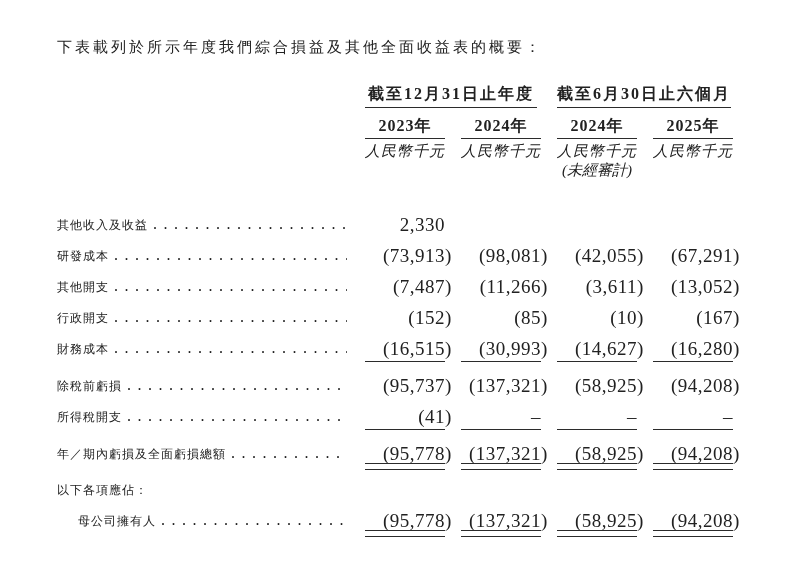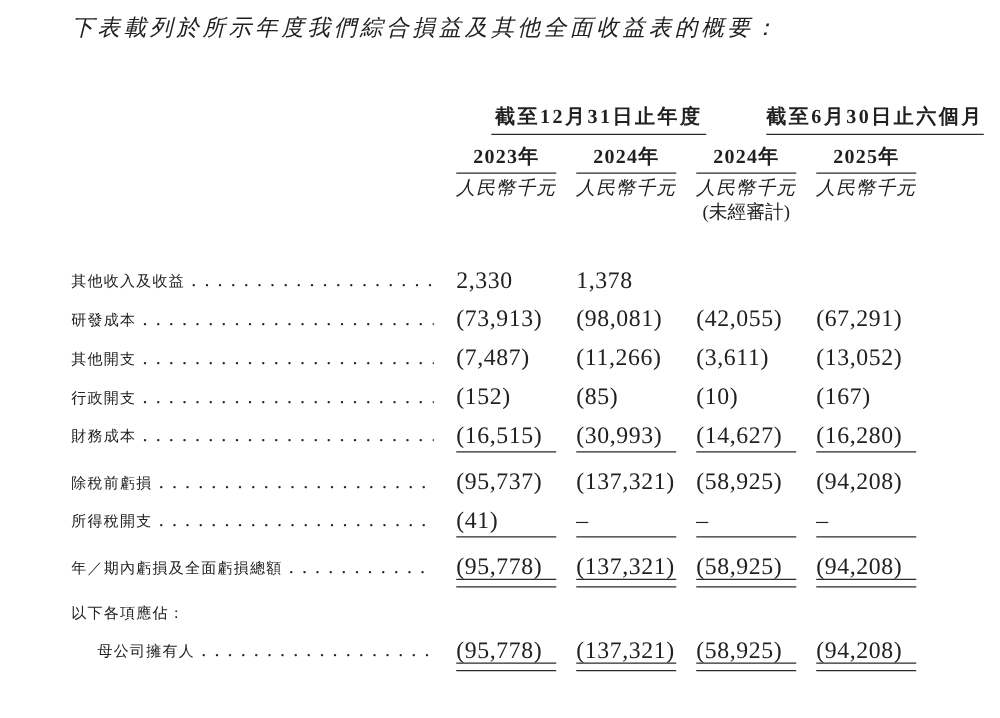--- a/index.html
+++ b/index.html
@@ -4,32 +4,32 @@
 <style>
   html,body { margin:0; padding:0; }
   body {
     width:800px; height:574px; background:#ffffff; overflow:hidden;
     font-family:"Liberation Serif","DejaVu Serif",serif;
     color:#212121;
   }
   .page { position:relative; width:800px; height:574px; background:#ffffff; }
 
   .title {
-    position:absolute; left:57px; top:10px;
-    font-size:18px; letter-spacing:3px; white-space:nowrap;font-style:italic;
+    position:absolute; left:57px; top:38px;
+    font-size:15px; letter-spacing:3px; white-space:nowrap;
   }
 
   .fintable { position:absolute; left:57px; top:85px; width:692px; }
 
   
   .lblspace, .lbl, .sp { flex:0 0 308px; box-sizing:border-box; }
   .numcol { flex:0 0 96px; box-sizing:border-box; }
 
   
-  .hgroups { display:flex;gap:28px; }
+  .hgroups { display:flex; }
   .grp { flex:0 0 192px; }
   .grp-text {
     display:block; margin-right:20px; text-align:center;
     font-weight:bold; font-size:16px; letter-spacing:2px;
     line-height:18px; white-space:nowrap;
   }
   .grp-rule { height:1px; background:#2b2b2b; margin:4px 20px 0 0; }
 
   
   .hyears { display:flex; margin-top:9px; }
@@ -42,33 +42,33 @@
   
   .hunits { display:flex; margin-top:4px; }
   .unit-text {
     display:block; margin-right:16px; text-align:center;
     font-style:italic; font-size:15px; letter-spacing:1px; line-height:17px;
     white-space:nowrap;
   }
   .hnotes { display:flex; margin-top:2px; }
   .note-text {
     display:block; margin-right:16px; text-align:center;
-    font-size:15px; line-height:17px; white-space:nowrap;
+    font-style:italic; font-size:15px; line-height:17px; white-space:nowrap;
   }
 
   
   .tbody { margin-top:30px; }
   .trow { display:flex; height:31px; align-items:center; }
   .lbl-in { width:290px; overflow:hidden; white-space:nowrap; }
   .lbl-text { font-size:12px; letter-spacing:1px; }
   .trow.indent .lbl-text { padding-left:21px; }
   .dots { font-size:16px; letter-spacing:6.5px; padding-left:5px; }
   .num {
     flex:0 0 96px; box-sizing:border-box;
-    display:flex; align-items:baseline;
+    display:flex; justify-content:flex-end; align-items:baseline;
     font-size:19px; letter-spacing:0.5px; white-space:nowrap;
   }
   .num .v { text-align:right; }
   .num .paren { flex:0 0 16px; width:16px; text-align:left; letter-spacing:0; }
 
   
   .rrow { display:flex; }
   .rrow .bar { margin-right:16px; }
   .rr-single { height:9px; margin-top:-3px; }
   .rr-single .bar { height:1px; background:#2b2b2b; }
@@ -150,24 +150,20 @@
 
     <div class="tbody">
   <div class="trow">
     <div class="lbl">
       <div class="lbl-in"><span class="lbl-text">其他收入及收益</span><span class="dots">........................................</span></div>
     </div>
     <div class="num">
             <span class="v">2,330</span>
             <span class="paren"></span>
           </div>
-    <div class="num">
-            <span class="v">1,378</span>
-            <span class="paren"></span>
-          </div>
   </div>
 
   <div class="trow">
     <div class="lbl">
       <div class="lbl-in"><span class="lbl-text">研發成本</span><span class="dots">........................................</span></div>
     </div>
     <div class="num">
             <span class="v">(73,913</span>
             <span class="paren">)</span>
           </div>

